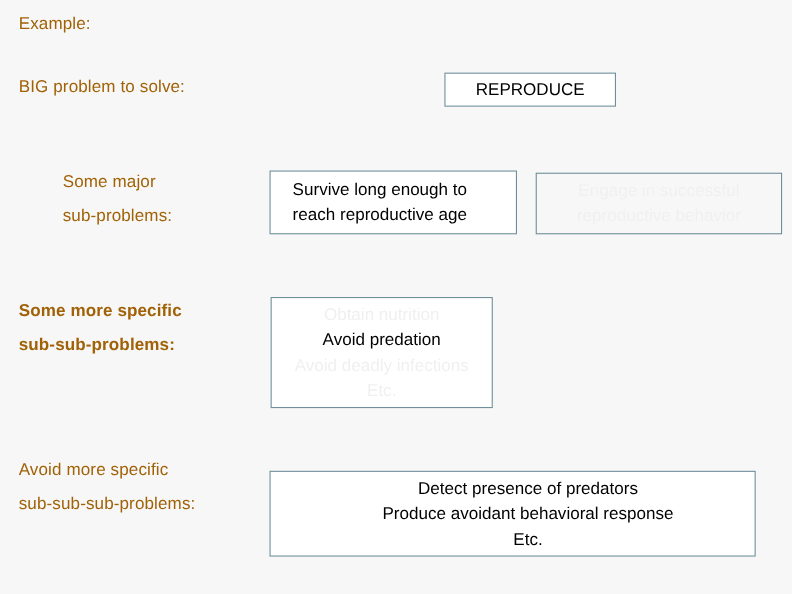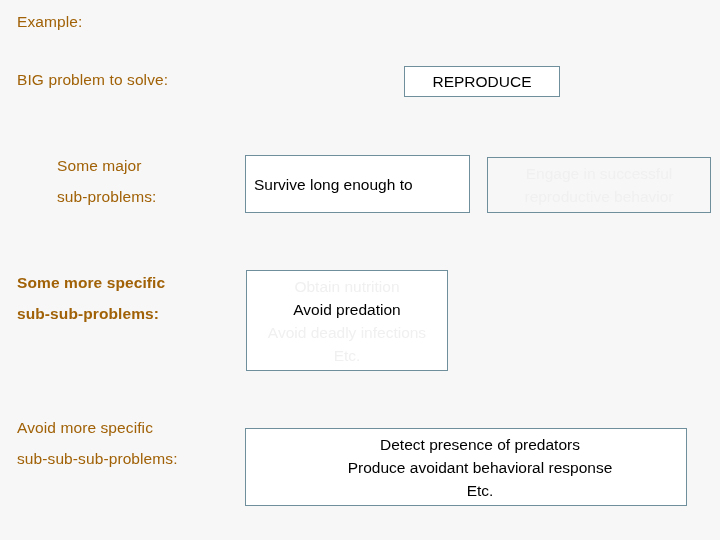--- a/index.html
+++ b/index.html
@@ -67,21 +67,21 @@
     top: 66px;
     width: 156px;
     height: 31px;
     justify-content: center;
   }
   .box-survive {
     left: 245px;
     top: 155px;
     width: 225px;
     height: 58px;
-    padding-left: 8px;
+    padding-left: 20px;
     padding-right: 8px;
     align-items: flex-start;
   }
   .box-survive .line { text-align: left; }
 
   .box-engage {
     left: 487px;
     top: 157px;
     width: 224px;
     height: 56px;
@@ -121,20 +121,21 @@
 
   <div class="label label-even">Avoid more specific
 sub-sub-sub-problems:</div>
 
   <div class="box box-reproduce">
       <span class="line">REPRODUCE</span>
     </div>
 
   <div class="box box-survive">
       <span class="line">Survive long enough to</span>
+      <span class="line">reach reproductive age</span>
     </div>
 
   <div class="box box-engage transparent">
       <span class="line faded">Engage in successful</span>
       <span class="line faded">reproductive behavior</span>
     </div>
 
   <div class="box box-nutrition">
       <span class="line faded">Obtain nutrition</span>
       <span class="line">Avoid predation</span>

